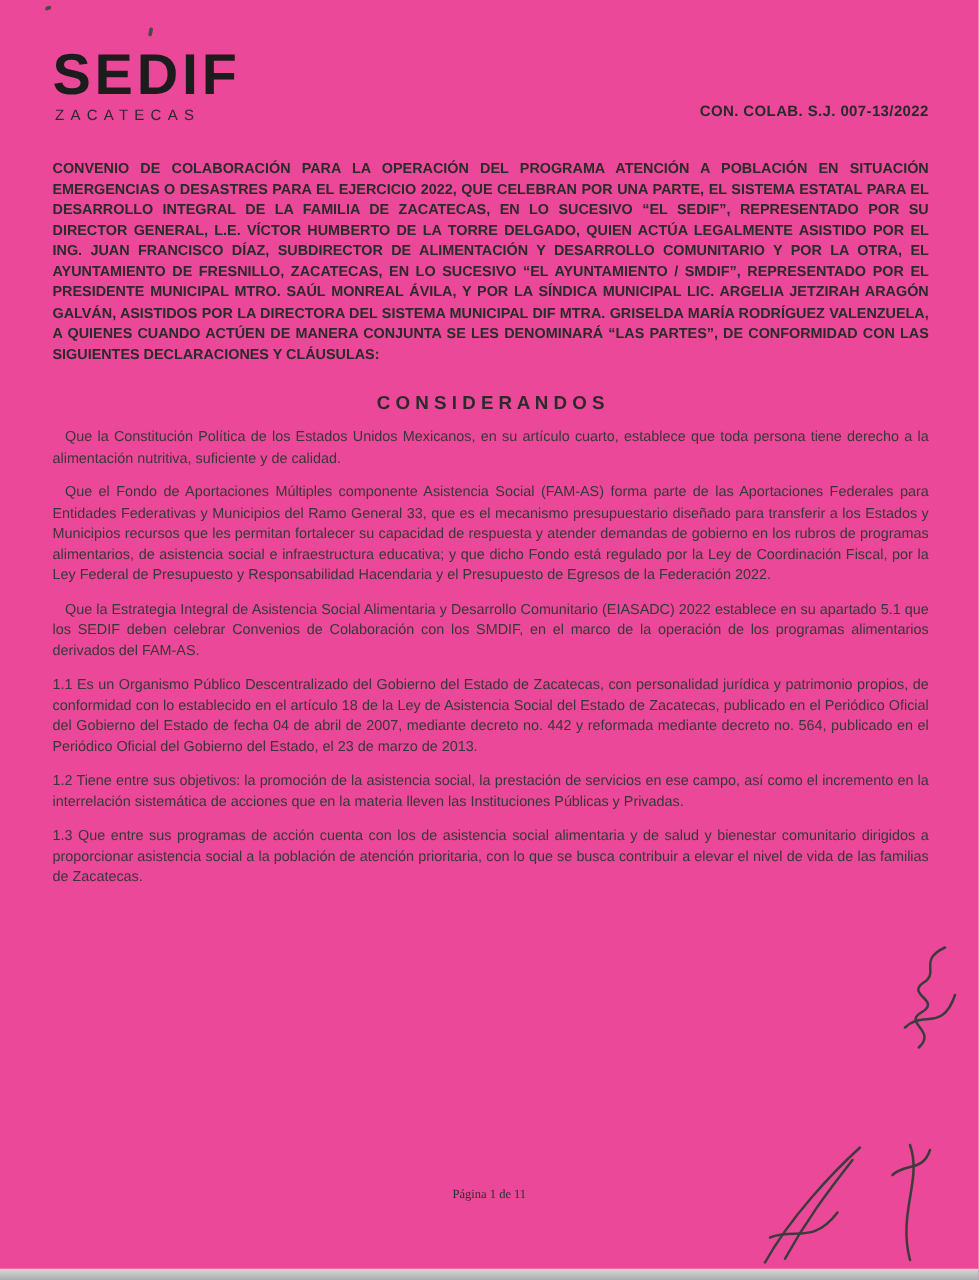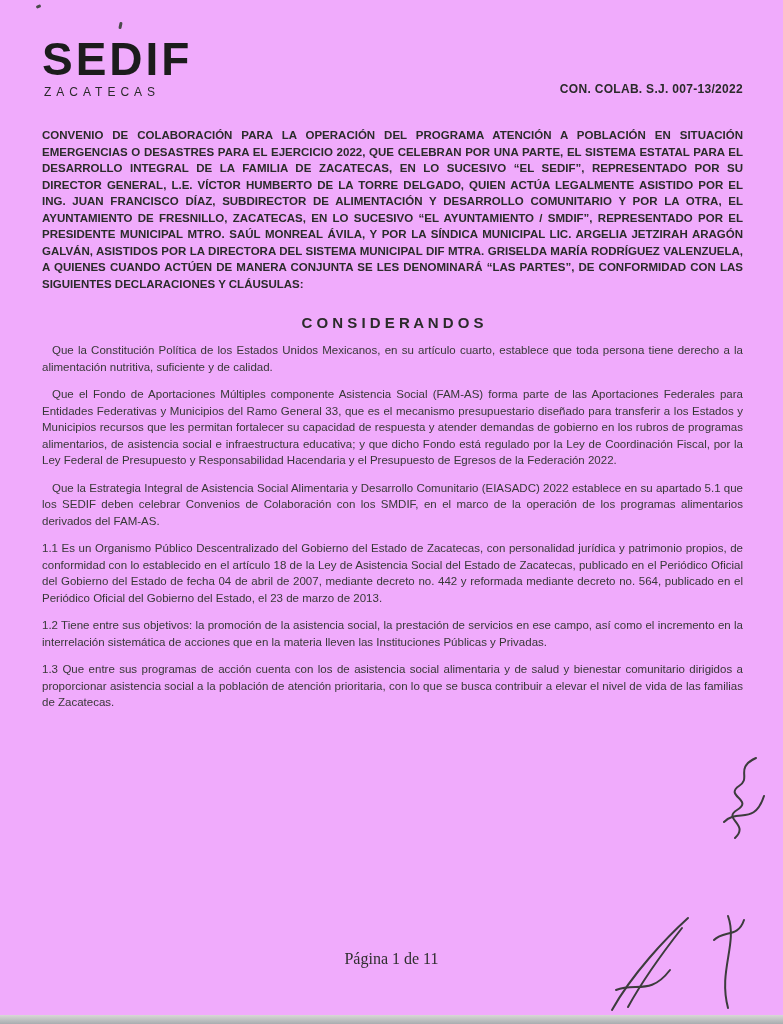--- a/index.html
+++ b/index.html
@@ -6,21 +6,21 @@
     margin: 0;
     padding: 0;
     background: #e8e8e8;
     font-family: "Liberation Sans", sans-serif;
   }
   .page {
     position: relative;
     width: 783px;
     height: 1024px;
     margin: 0 auto;
-    background: #f0abfc;
+    background: #ec4899;
     overflow: hidden;
     color: #333;
   }
   .content {
     padding: 36px 40px 0 42px;
   }
   
   .header {
     display: flex;
     justify-content: space-between;
@@ -83,21 +83,21 @@
     text-indent: 10px;
   }
   
   .footer {
     position: absolute;
     top: 950px;
     left: 0;
     right: 0;
     text-align: center;
     font-family: "Liberation Serif", serif;
-    font-size: 16px;
+    font-size: 10px;
     color: #2e2e2e;
   }
   
   .scan-band {
     position: absolute;
     left: 0;
     right: 0;
     bottom: 0;
     height: 9px;
     background: linear-gradient(to bottom, #d8d8d6, #a9adb0);

